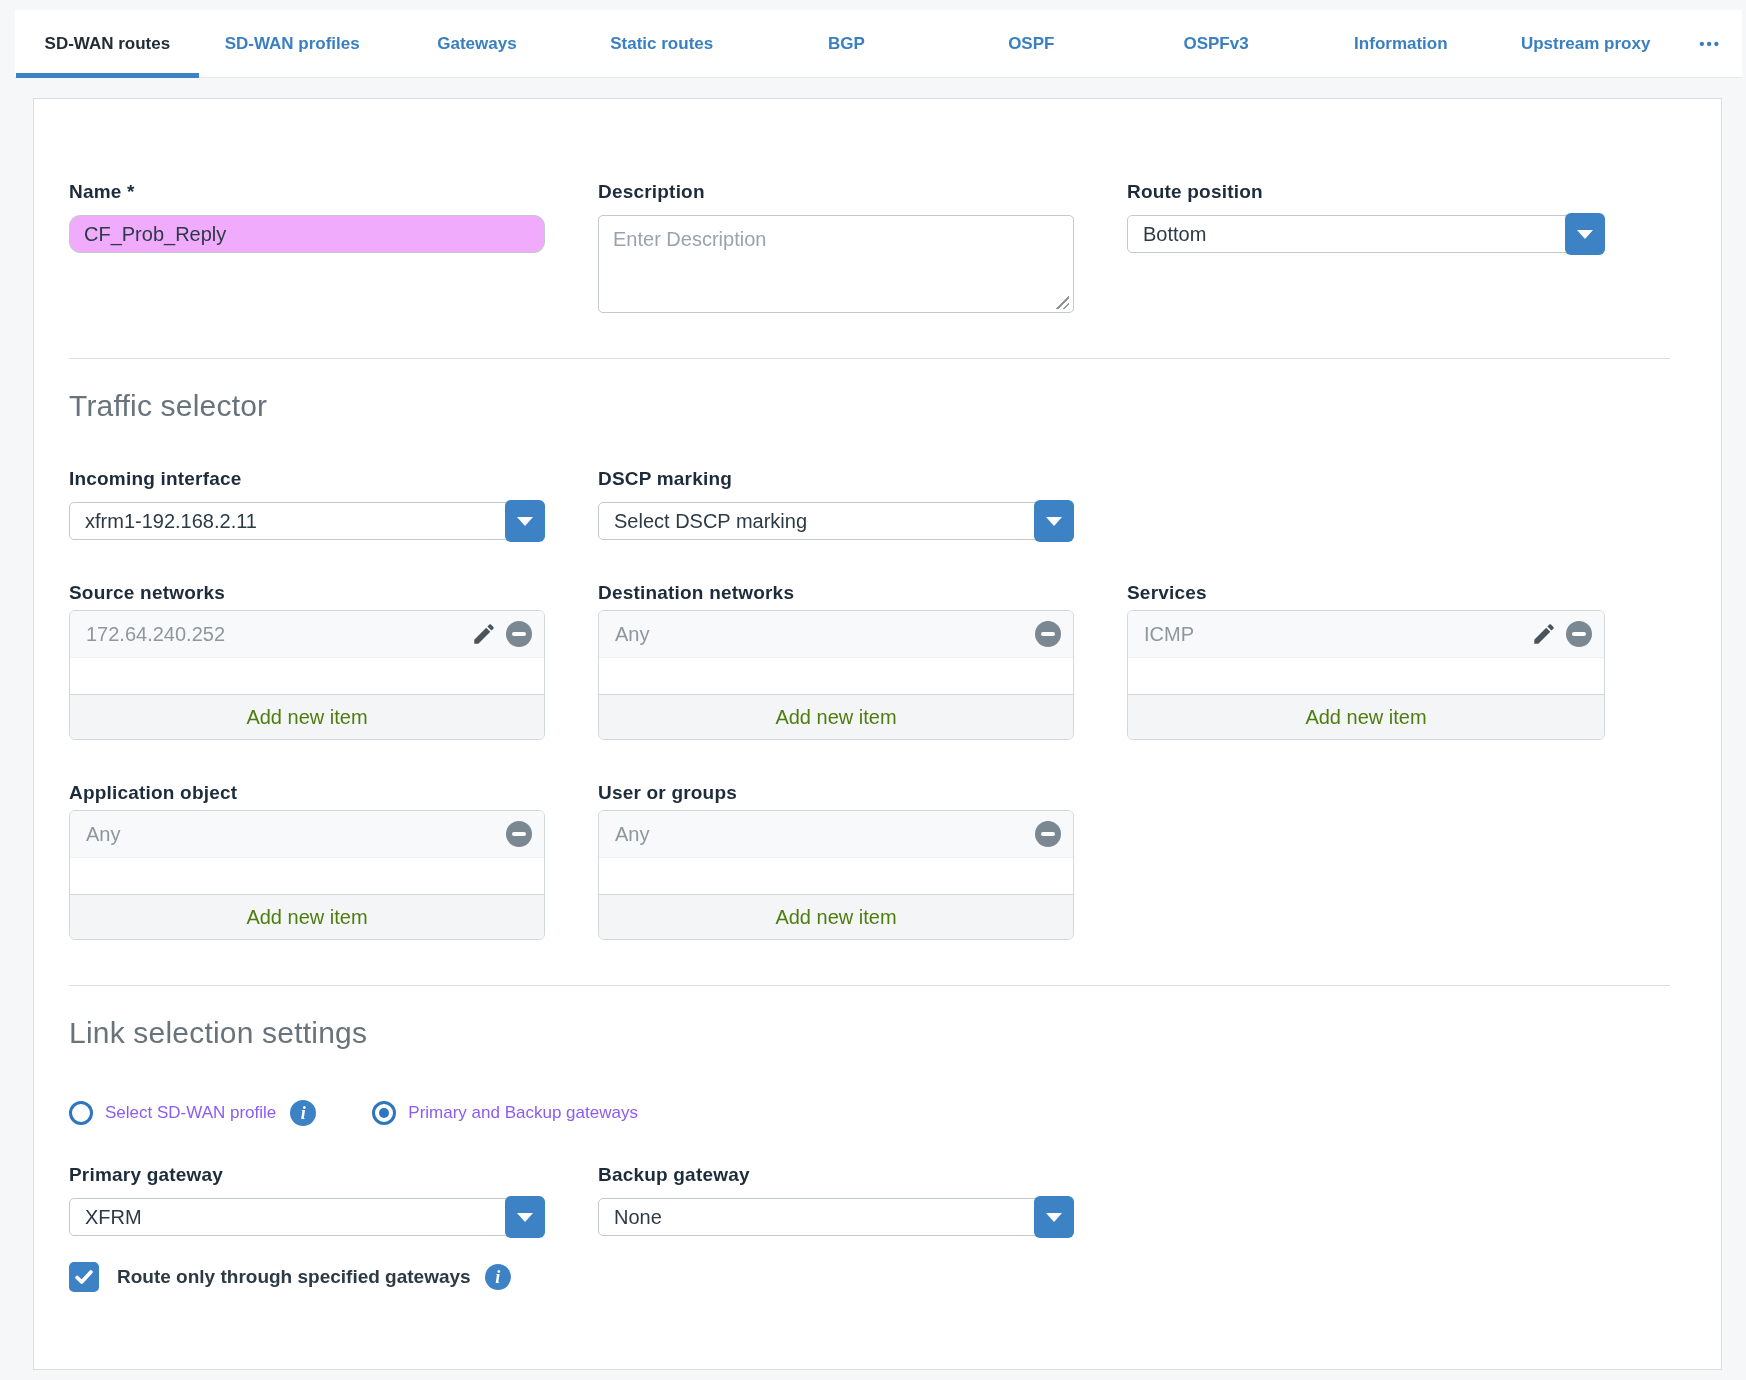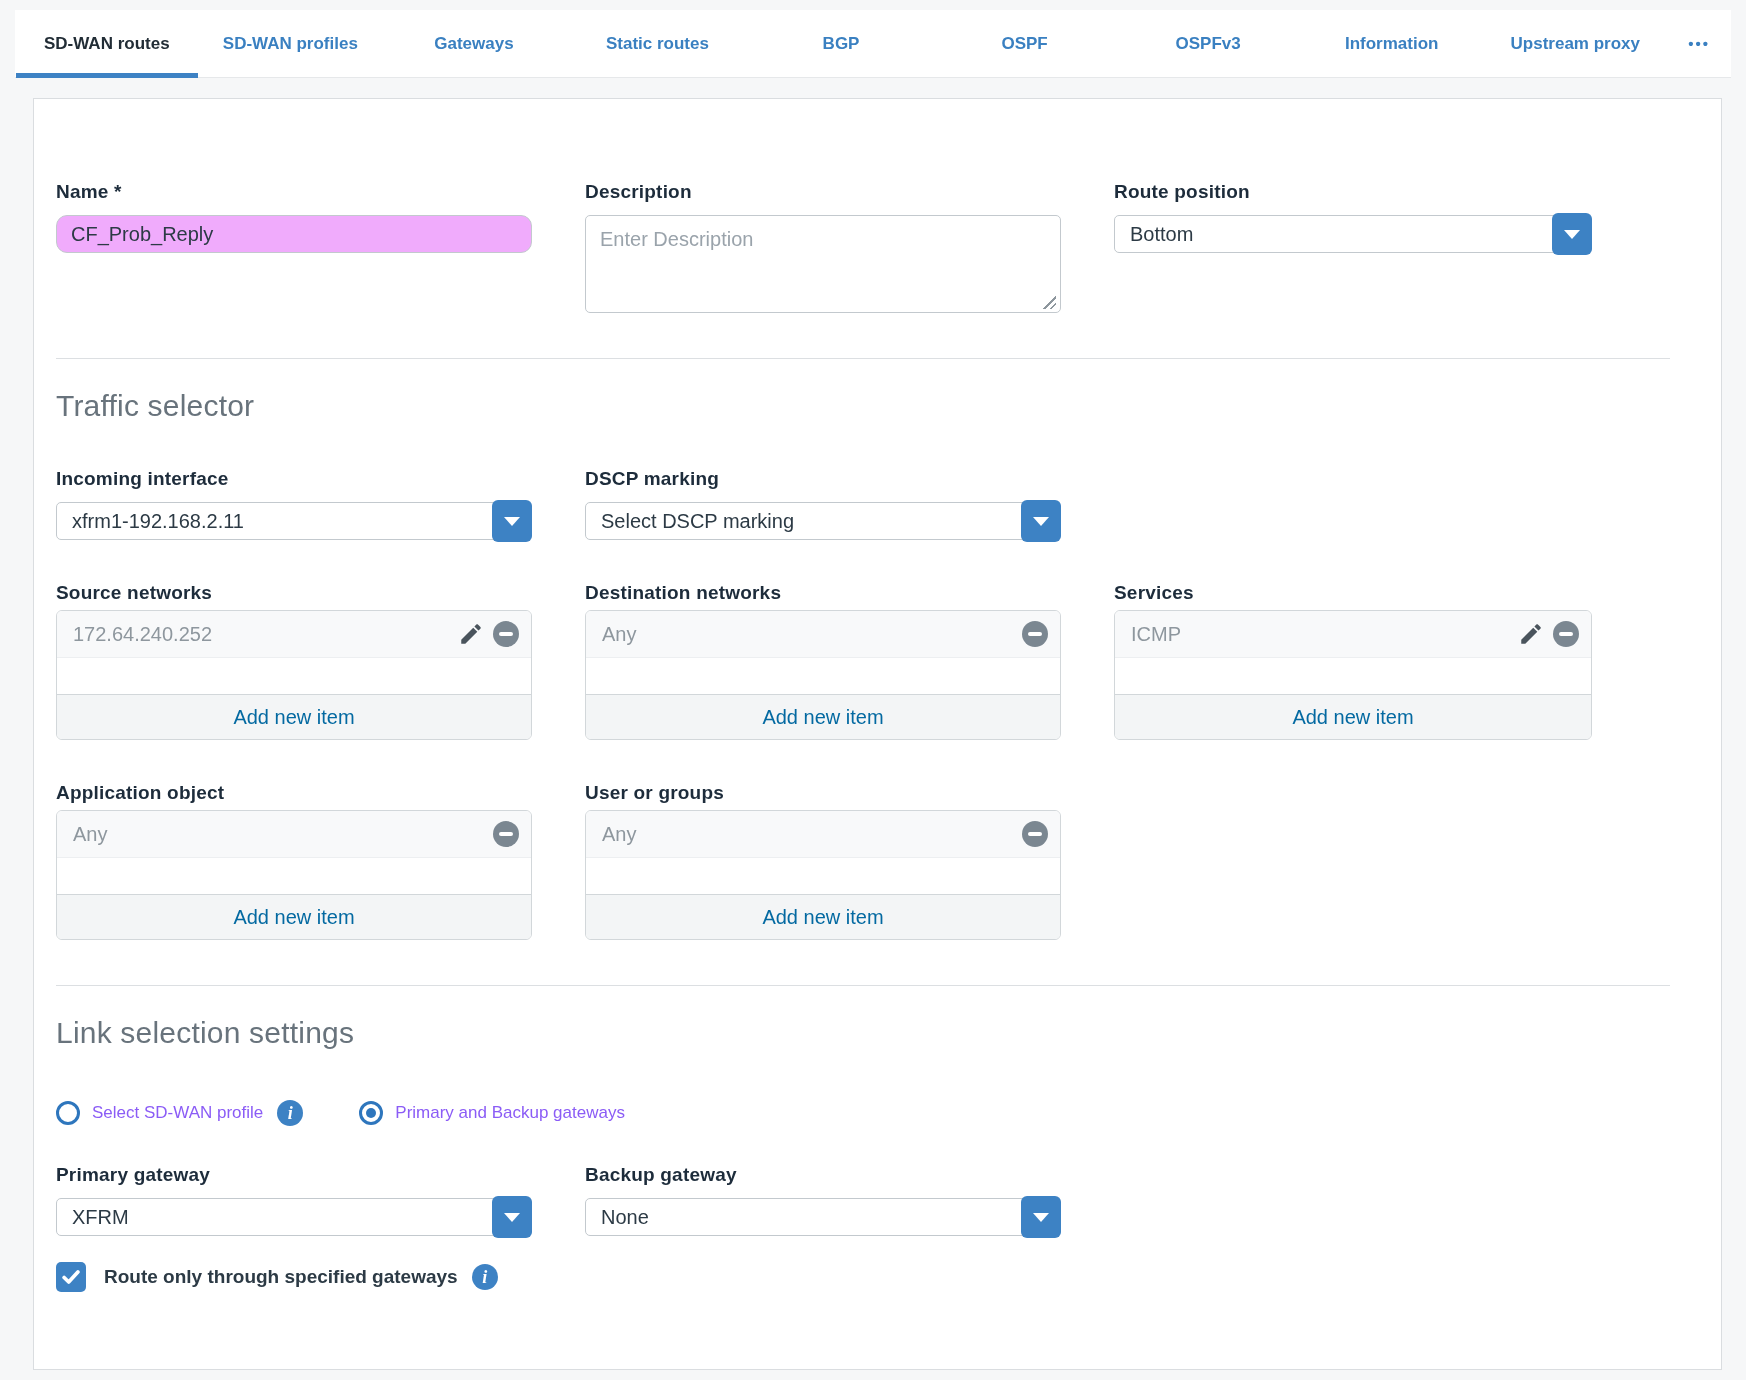--- a/index.html
+++ b/index.html
@@ -7,41 +7,41 @@
   body {
     position:relative;
     background:#f6f7f8;
     font-family:"Liberation Sans","DejaVu Sans",sans-serif;
     color:#2c3a45;
     overflow:hidden;
   }
 
   
   .tabbar {
-    position:absolute; left:15px; right:15px; top:10px; height:68px;
+    position:absolute; left:15px; right:4px; top:10px; height:68px;
     background:#ffffff; border-bottom:1px solid #e6e8ea;
     display:flex; align-items:stretch;
   }
   .tab {
     flex:1; display:flex; align-items:center; justify-content:center;
     position:relative; font-size:17px; font-weight:bold; color:#3a80c1;
     cursor:pointer; white-space:nowrap;
   }
   .tab.active { color:#222d36; }
   .tab.active::after {
     content:""; position:absolute; left:1px; right:1px; bottom:-1px;
     height:5px; background:#3d82c4;
   }
   .tab.more { flex:0 0 64px; font-size:15px; letter-spacing:2px; }
 
   
   .panel {
     position:absolute; left:33px; top:98px; width:1689px; height:1272px;
     background:#ffffff; border:1px solid #dadde0;
-    padding:82px 51px 0 22px;
+    padding:82px 51px 0 35px;
   }
 
   .grid { display:grid; grid-template-columns:476px 476px 478px; column-gap:53px; align-items:start; }
 
   .field-label {
     display:block; font-size:19px; font-weight:bold; color:#1d2c3b;
     margin-bottom:12px; letter-spacing:.2px;
   }
   .lb-label { margin-bottom:6px; }
 
@@ -89,21 +89,21 @@
     height:47px; flex:0 0 47px; background:#f8f9fa; border-bottom:1px solid #edeff1;
     display:flex; align-items:center; padding:0 12px 0 16px;
     font-size:20px; color:#8e979e;gap:16px;
   }
   .lb-value { flex:1; }
   .lb-icons { display:flex; align-items:center; gap:9px; }
   .lb-spacer { flex:1; background:#fff; }
   .lb-footer {
     height:45px; flex:0 0 45px; background:#f3f5f6; border-top:1px solid #d2d7da;
     display:flex; align-items:center; justify-content:center;
-    font-size:20px; color:#0369a1; cursor:pointer;
+    font-size:20px; color:#4d7c0f; cursor:pointer;
   }
 
   .icon-minus {
     width:26px; height:26px; border-radius:50%; background:#7b8791;
     position:relative; cursor:pointer; flex:0 0 26px;
   }
   .icon-minus::after {
     content:""; position:absolute; left:6px; right:6px; top:11px; height:4px;
     border-radius:2px; background:#ffffff;
   }

